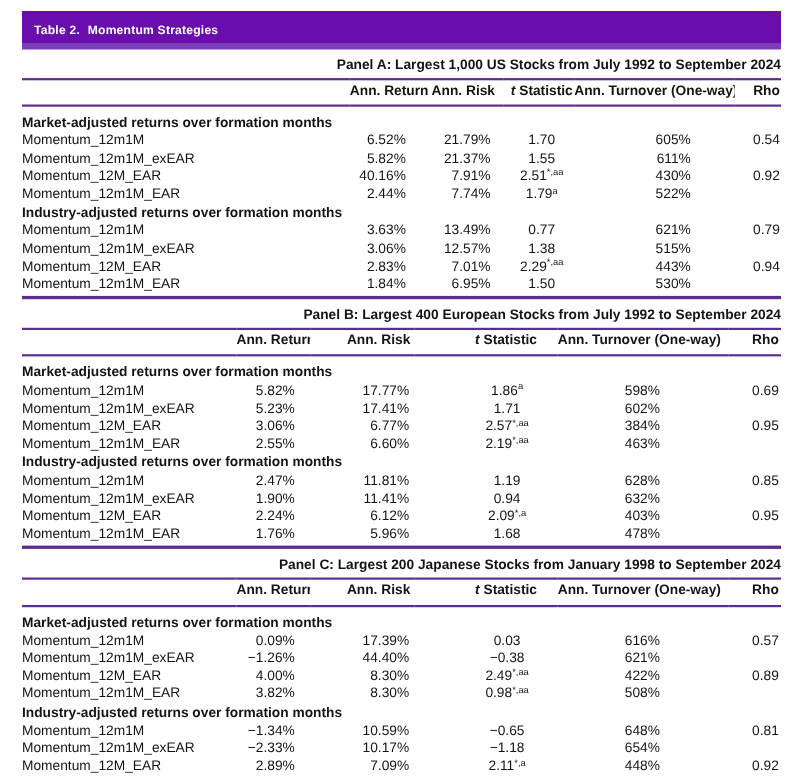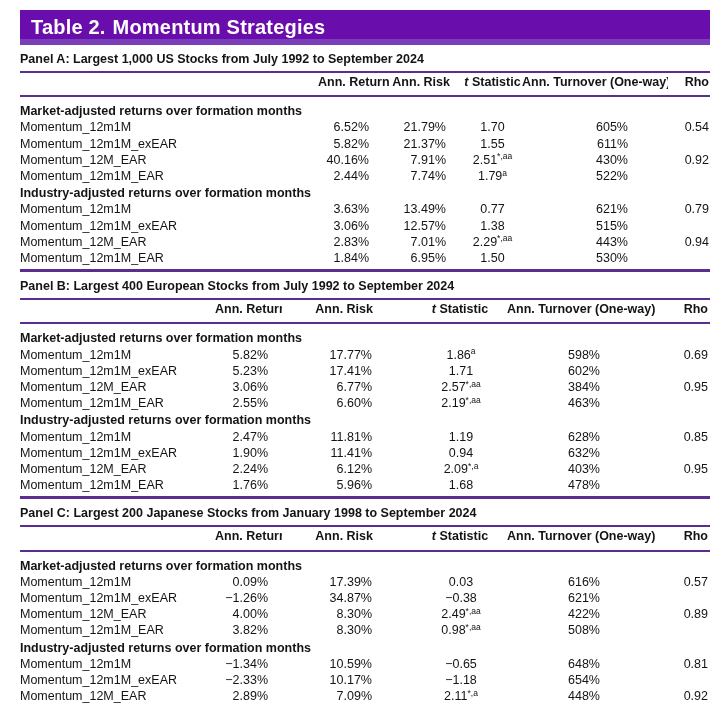--- a/index.html
+++ b/index.html
@@ -14,25 +14,25 @@
     width:725px;height:707px;overflow:hidden;
     font-family:"Liberation Sans","DejaVu Sans",sans-serif;
     color:var(--ink);
   }
   .titlebar{
     margin:10px 15px 0 20px;height:35px;width:690px;
     background:linear-gradient(to bottom, var(--purple) 0 82%, var(--purple-light) 82% 100%);
     display:flex;align-items:center;
   }
   .titlebar .ttl{
-    color:#ffffff;font-weight:bold;font-size:20px;padding-left:11px;letter-spacing:.2px;
+    color:#ffffff;font-weight:bold;font-size:11px;padding-left:11px;letter-spacing:.2px;
   }
   .titlebar .ttl .sp{display:inline-block;width:7px;}
   .caption{
-    width:690px;margin-left:20px;text-align:left;
+    width:690px;margin-left:20px;text-align:right;
     font-size:12.5px;font-weight:bold;
     padding:7px 0 5px 0;
   }
   table{
     border-collapse:collapse;table-layout:fixed;
     width:690px;margin-left:20px;
   }
   td{
     font-size:12.5px;line-height:16.2px;white-space:nowrap;overflow:hidden;
     padding:0;vertical-align:bottom;
@@ -294,21 +294,21 @@
         <td class="label">Momentum_12m1M</td>
         <td class="ret">0.09%</td>
         <td class="risk">17.39%</td>
         <td class="t"><span>0.03</span><sup></sup></td>
         <td class="turn">616%</td>
         <td class="rho">0.57</td>
       </tr>
       <tr>
         <td class="label">Momentum_12m1M_exEAR</td>
         <td class="ret">−1.26%</td>
-        <td class="risk">34.87%</td>
+        <td class="risk">44.40%</td>
         <td class="t"><span>−0.38</span><sup></sup></td>
         <td class="turn">621%</td>
         <td class="rho"></td>
       </tr>
       <tr>
         <td class="label">Momentum_12M_EAR</td>
         <td class="ret">4.00%</td>
         <td class="risk">8.30%</td>
         <td class="t"><span>2.49</span><sup>*,aa</sup></td>
         <td class="turn">422%</td>

